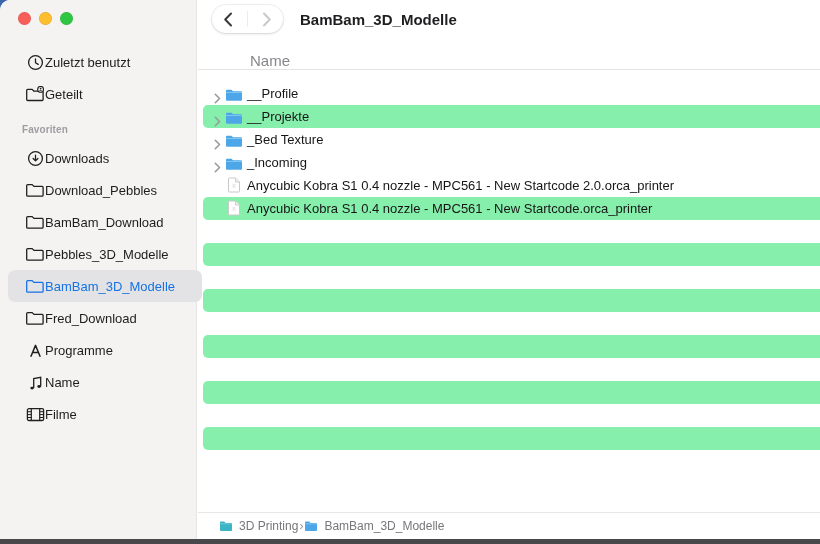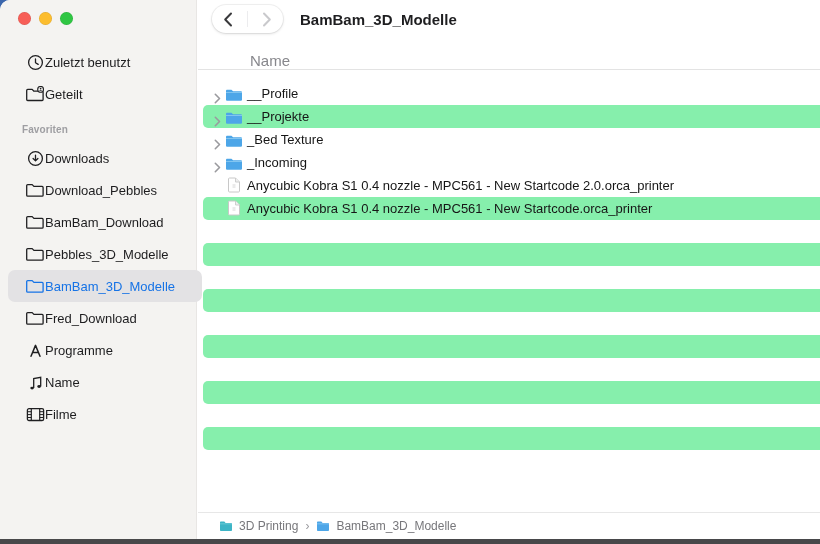--- a/index.html
+++ b/index.html
@@ -54,21 +54,21 @@
     font-size:13px;line-height:23px;color:#161616;white-space:nowrap;
   }
   .frow.alt{background:#86efac;}
   .frow .disclosure{position:absolute;left:11px;top:6px;}
   .frow .ficon{position:absolute;left:22px;top:4px;}
   .frow .fname{position:absolute;left:44px;top:0;}
   
   .path-divider{position:absolute;left:198px;top:512px;right:0;height:1px;background:#e7e7e7;}
   .pathbar{
     position:absolute;left:198px;top:513px;right:0;height:26px;background:#ffffff;
-    display:flex;align-items:center;padding-left:21px;gap:6px;
+    display:flex;align-items:center;padding-left:21px;
     font-size:12px;color:#77777b;
   }
   .path-seg{display:flex;align-items:center;gap:6px;}
   .path-sep{color:#9a9a9e;font-size:12px;margin:0 1px;}
   .bottom-edge{position:absolute;left:0;top:539px;width:820px;height:5px;background:#48484a;}
 </style>
 </head>
 <body>
 
 <div class="window">

